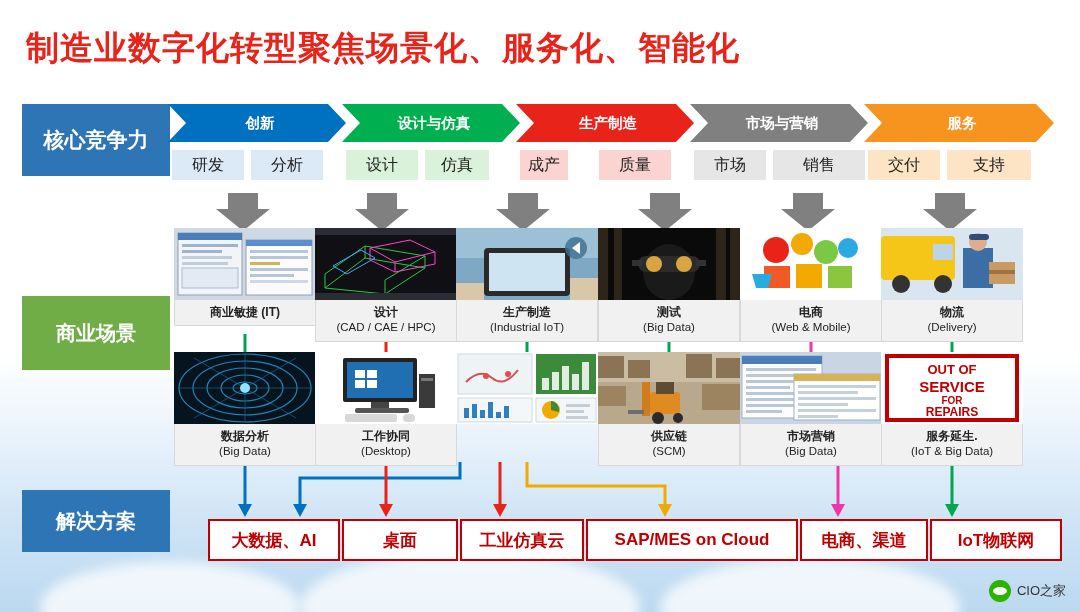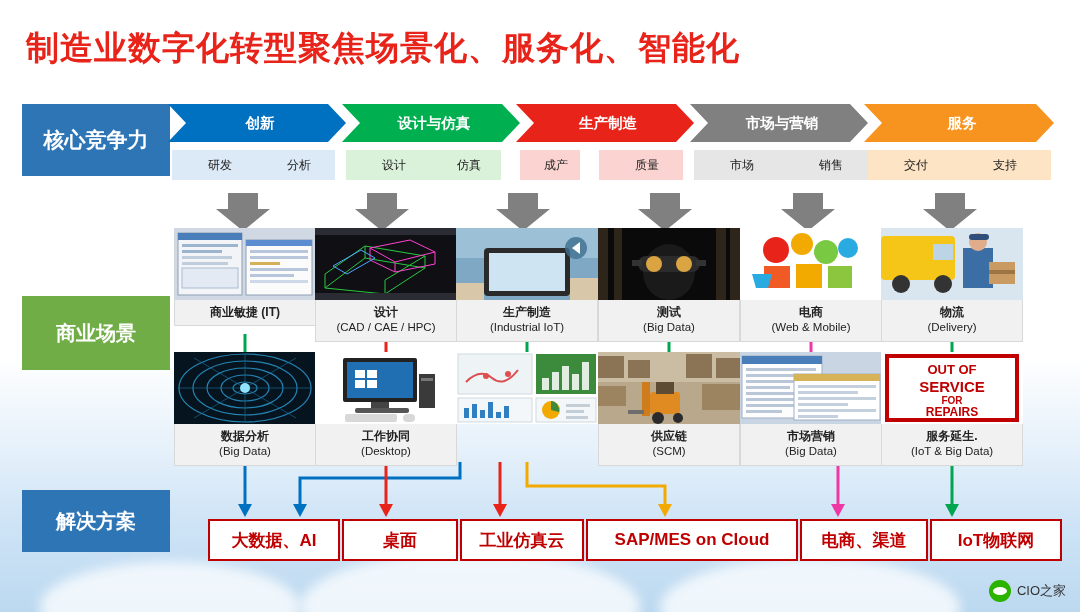--- a/index.html
+++ b/index.html
@@ -32,21 +32,21 @@
   }
   .chev .ctext{position:relative;z-index:2;padding-left:6px;}
   .chev:before{
     content:"";position:absolute;left:0;top:0;width:100%;height:100%;
     background:var(--c);
     clip-path:polygon(0 0, calc(100% - 18px) 0, 100% 50%, calc(100% - 18px) 100%, 0 100%, 18px 50%);
   }
 
   .subcell{
     position:absolute;top:150px;height:30px;display:flex;align-items:center;
-    justify-content:center;font-size:12px;color:#222;padding-left:12px;
+    justify-content:center;font-size:16px;color:#222;
   }
 
   
   .card{position:absolute;width:142px;background:#fff;}
   .card .thumb{width:142px;height:72px;overflow:hidden;position:relative;}
   .card .cap{
     background:#f1f1f1;border:1px solid #d8d8d8;border-top:none;
     text-align:center;font-size:11.5px;color:#222;line-height:1.35;padding:4px 2px 5px;
   }
   .card .cap b{font-weight:bold;font-size:12px;display:block;}
@@ -112,21 +112,21 @@
   </div>
 <div class="subcell" style="left:694px;width:72px;background:#e6e6e6;">
     <span>市场</span>
   </div>
 <div class="subcell" style="left:773px;width:92px;background:#e6e6e6;">
     <span>销售</span>
   </div>
 <div class="subcell" style="left:868px;width:72px;background:#fde4c4;">
     <span>交付</span>
   </div>
-<div class="subcell" style="left:947px;width:92px;background:#fde4c4;justify-content:center;">
+<div class="subcell" style="left:947px;width:84px;background:#fde4c4;justify-content:center;">
     <span>支持</span>
   </div>
 
 <svg width="1080" height="612" style="position:absolute;left:0;top:0;pointer-events:none;">
   <g fill="#808080">
     <path d="M228 193 h30 v16 h12 l-27 22 -27 -22 h12 z"></path>
     <path d="M367 193 h30 v16 h12 l-27 22 -27 -22 h12 z"></path>
     <path d="M508 193 h30 v16 h12 l-27 22 -27 -22 h12 z"></path>
     <path d="M650 193 h30 v16 h12 l-27 22 -27 -22 h12 z"></path>
     <path d="M793 193 h30 v16 h12 l-27 22 -27 -22 h12 z"></path>

